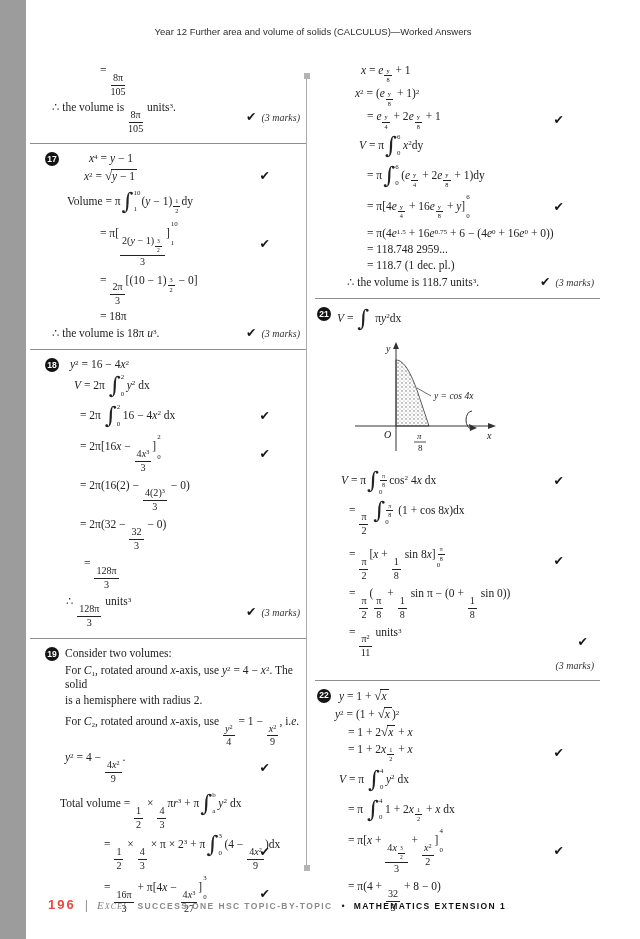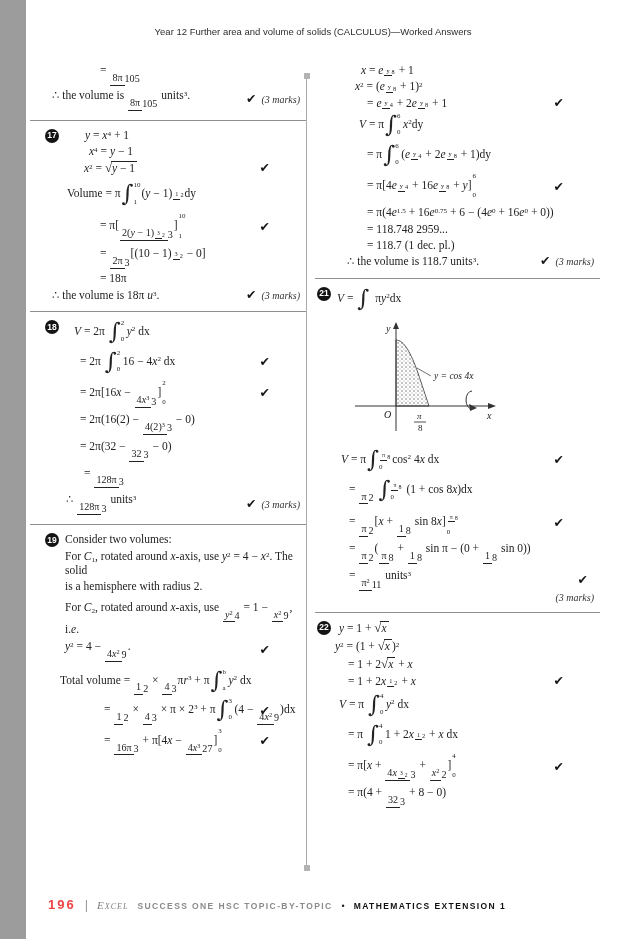--- a/index.html
+++ b/index.html
@@ -17,21 +17,21 @@
   .dcap.t{top:73px;} .dcap.b{top:865px;}
   .qblock{position:relative;padding:5px 0 7px;}
   .qblock.rl{border-top:1px solid #8f8f8f;}
   .qn{position:absolute;width:14px;height:14px;border-radius:50%;background:#141414;color:#fff;
       font-family:"Liberation Sans","DejaVu Sans",sans-serif;font-size:8.5px;font-weight:bold;
       display:flex;align-items:center;justify-content:center;top:8px;}
   .col-left .qn{left:15px;} .col-right .qn{left:2px;}
   .mline{position:relative;margin:2px 0;min-height:14px;}
   .mline i{font-style:italic;}
   
-  .fr{display:inline-flex;flex-direction:row;align-items:center;vertical-align:-0.68em;
+  .fr{display:inline-flex;flex-direction:column;align-items:center;vertical-align:-0.68em;
       line-height:1.08;font-size:0.88em;padding:0 1px;text-align:center;}
   .fr .nu{display:block;border-bottom:1px solid #222;padding:0 2px 1px;}
   .fr .de{display:block;padding-top:1px;}
   sup{font-size:0.62em;vertical-align:0.45em;line-height:0;}
   sub{font-size:0.62em;vertical-align:-0.25em;line-height:0;}
   sup .fr{vertical-align:-0.3em;}
   
   .sq{white-space:nowrap;}
   .sq .rad{font-size:1.12em;}
   .sq .qb{border-top:1px solid #222;padding:0 2px 0 1px;margin-left:-1px;}
@@ -82,21 +82,20 @@
           <div class="mline" style="margin-left: 22px;">∴ the volume is <span class="fr">
               <span class="nu">8π</span>
               <span class="de">105</span>
             </span> units<sup>3</sup>.<span class="cm">
               <span class="cg">✔</span>
               <span class="mt">(3 marks)</span>
             </span></div>
         </div>
         <div class="qblock rl">
           <span class="qn">17</span>
-          <div class="mline" style="margin-left: 55px;"><i>y</i> = <i>x</i><sup>4</sup> + 1</div>
           <div class="mline" style="margin-left: 59px;"><i>x</i><sup>4</sup> = <i>y</i> − 1</div>
           <div class="mline" style="margin-left: 54px;"><i>x</i><sup>2</sup> = <span class="sq"><span class="rad">√</span><span class="qb"><i>y</i> − 1</span></span><span class="chk">✔</span></div>
           <div class="mline" style="margin-left: 37px; margin-top: 5px;">Volume = π<span class="in">
               <span class="ig">∫</span>
               <span class="lim">
                 <span>10</span>
                 <span>1</span>
               </span>
             </span>(<i>y</i> − 1)<sup><span class="fr">
                 <span class="nu">1</span>
@@ -120,20 +119,21 @@
                 <span class="de">2</span>
               </span></sup> − 0]</div>
           <div class="mline" style="margin-left: 70px;">= 18π</div>
           <div class="mline" style="margin-left: 22px;">∴ the volume is 18π <i>u</i><sup>3</sup>.<span class="cm">
               <span class="cg">✔</span>
               <span class="mt">(3 marks)</span>
             </span></div>
         </div>
         <div class="qblock rl">
           <span class="qn">18</span>
+          <div class="mline" style="margin-left: 40px;"><i>y</i><sup>2</sup> = 16 − 4<i>x</i><sup>2</sup></div>
           <div class="mline" style="margin-left: 44px;"><i>V</i> = 2π <span class="in">
               <span class="ig">∫</span>
               <span class="lim">
                 <span>2</span>
                 <span>0</span>
               </span>
             </span><i>y</i><sup>2</sup>  dx</div>
           <div class="mline" style="margin-left: 50px; margin-top: 4px;">= 2π <span class="in">
               <span class="ig">∫</span>
               <span class="lim">

